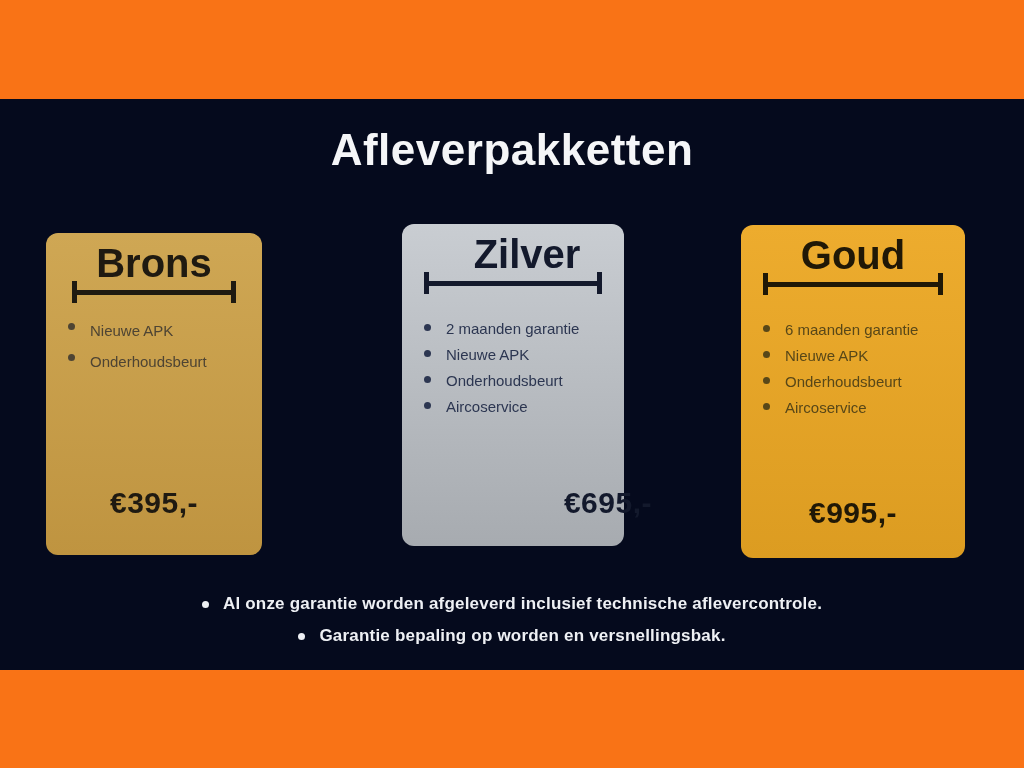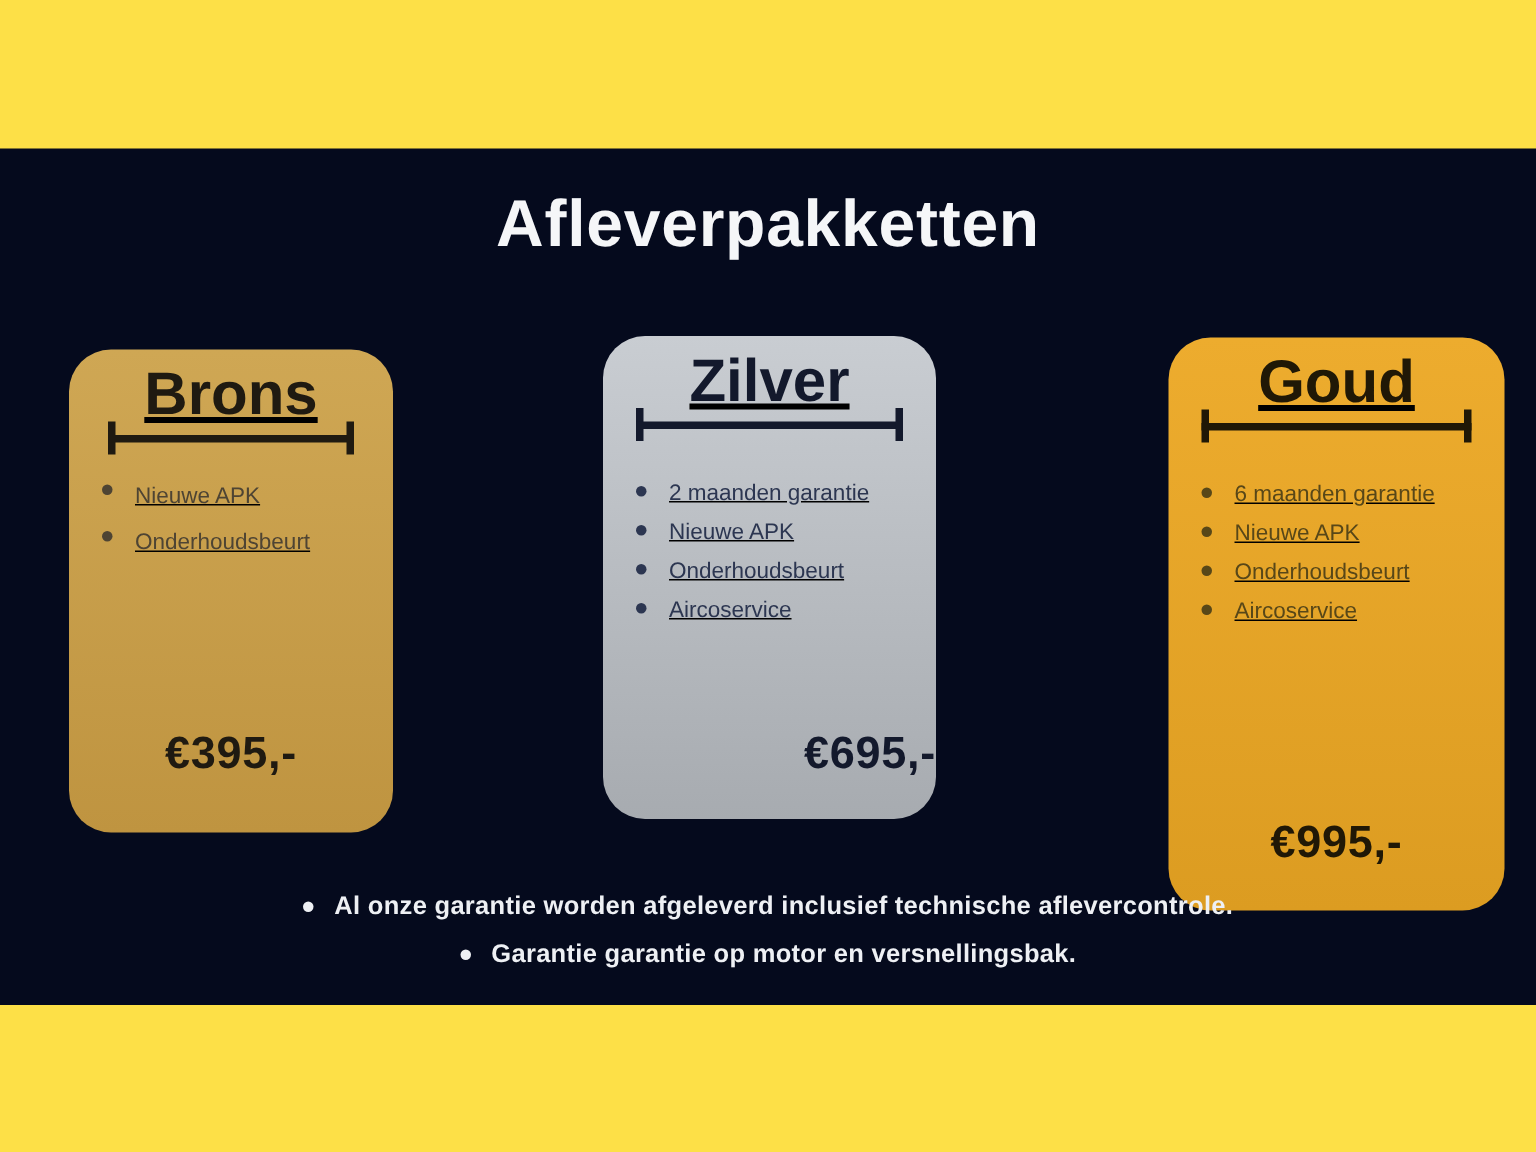--- a/index.html
+++ b/index.html
@@ -1,38 +1,38 @@
 <!DOCTYPE html>
 <html><head>
 <meta charset="utf-8">
 <style>
   * { margin:0; padding:0; box-sizing:border-box; }
   html,body { width:1024px; height:768px; background:#ffffff; overflow:hidden;
               font-family:"Liberation Sans","DejaVu Sans",sans-serif; }
-  .page { position:relative; width:1024px; height:768px; background:#fde047; }
+  .page { position:relative; width:1024px; height:768px; background:#f97316; }
 
   .slide { position:absolute; left:0; top:99px; width:1024px; height:571px;
            background:#050a1d; }
 
   .slide-title { position:absolute; top:26px; left:0; width:100%;
                  text-align:center; color:#f5f6f8; font-size:44px;
                  font-weight:bold; letter-spacing:0.5px; }
 
-  .card { position:absolute; border-radius:28px;text-decoration:underline; }
+  .card { position:absolute; border-radius:12px; }
   .card--bronze { left:46px;  top:134px; width:216px; height:322px;
                   background:linear-gradient(180deg,#cfa754 0%,#bf9440 100%); }
   .card--silver { left:402px; top:125px; width:222px; height:322px;
                   background:linear-gradient(180deg,#c9cdd2 0%,#a7abb0 100%); }
-  .card--gold   { left:741px; top:126px; width:224px; height:382px;
-                  background:linear-gradient(180deg,#edac2e 0%,#dc9c21 100%);margin-left:38px; }
+  .card--gold   { left:741px; top:126px; width:224px; height:333px;
+                  background:linear-gradient(180deg,#edac2e 0%,#dc9c21 100%); }
 
   .card__name { margin-top:8px; text-align:center; font-size:40px;
                 line-height:44px; font-weight:bold; }
   .card--bronze .card__name, .card--bronze .card__price { color:#1f1a11; }
-  .card--silver .card__name, .card--silver .card__price { color:#13192c; }
+  .card--silver .card__name, .card--silver .card__price { color:#13192c;margin-left:28px; }
   .card--gold   .card__name, .card--gold   .card__price { color:#201806; }
 
   
   .beam { position:relative; margin:-4px auto 0 auto; width:80%; height:22px; }
   .card--bronze .beam { width:76%; }
   .beam .bar { position:absolute; left:0; right:0; top:9px; height:5px; }
   .beam .cap { position:absolute; top:0; width:5px; height:22px; }
   .beam .cap--l { left:0; } .beam .cap--r { right:0; }
   .card--bronze .bar, .card--bronze .cap { background:#1f1a11; }
   .card--silver .bar, .card--silver .cap { background:#13192c; }
@@ -110,17 +110,17 @@
         <li><span class="dot"></span><span>6 maanden garantie</span></li>
         <li><span class="dot"></span><span>Nieuwe APK</span></li>
         <li><span class="dot"></span><span>Onderhoudsbeurt</span></li>
         <li><span class="dot"></span><span>Aircoservice</span></li>
       </ul>
       <div class="card__price">€995,-</div>
     </section>
 
     <div class="footnotes">
       <div class="footnote"><span class="fn-dot"></span><span>Al onze garantie worden afgeleverd inclusief technische aflevercontrole.</span></div>
-      <div class="footnote"><span class="fn-dot"></span><span>Garantie garantie op motor en versnellingsbak.</span></div>
+      <div class="footnote"><span class="fn-dot"></span><span>Garantie bepaling op worden en versnellingsbak.</span></div>
     </div>
 
   </div>
 </div>
 
 </body></html>

